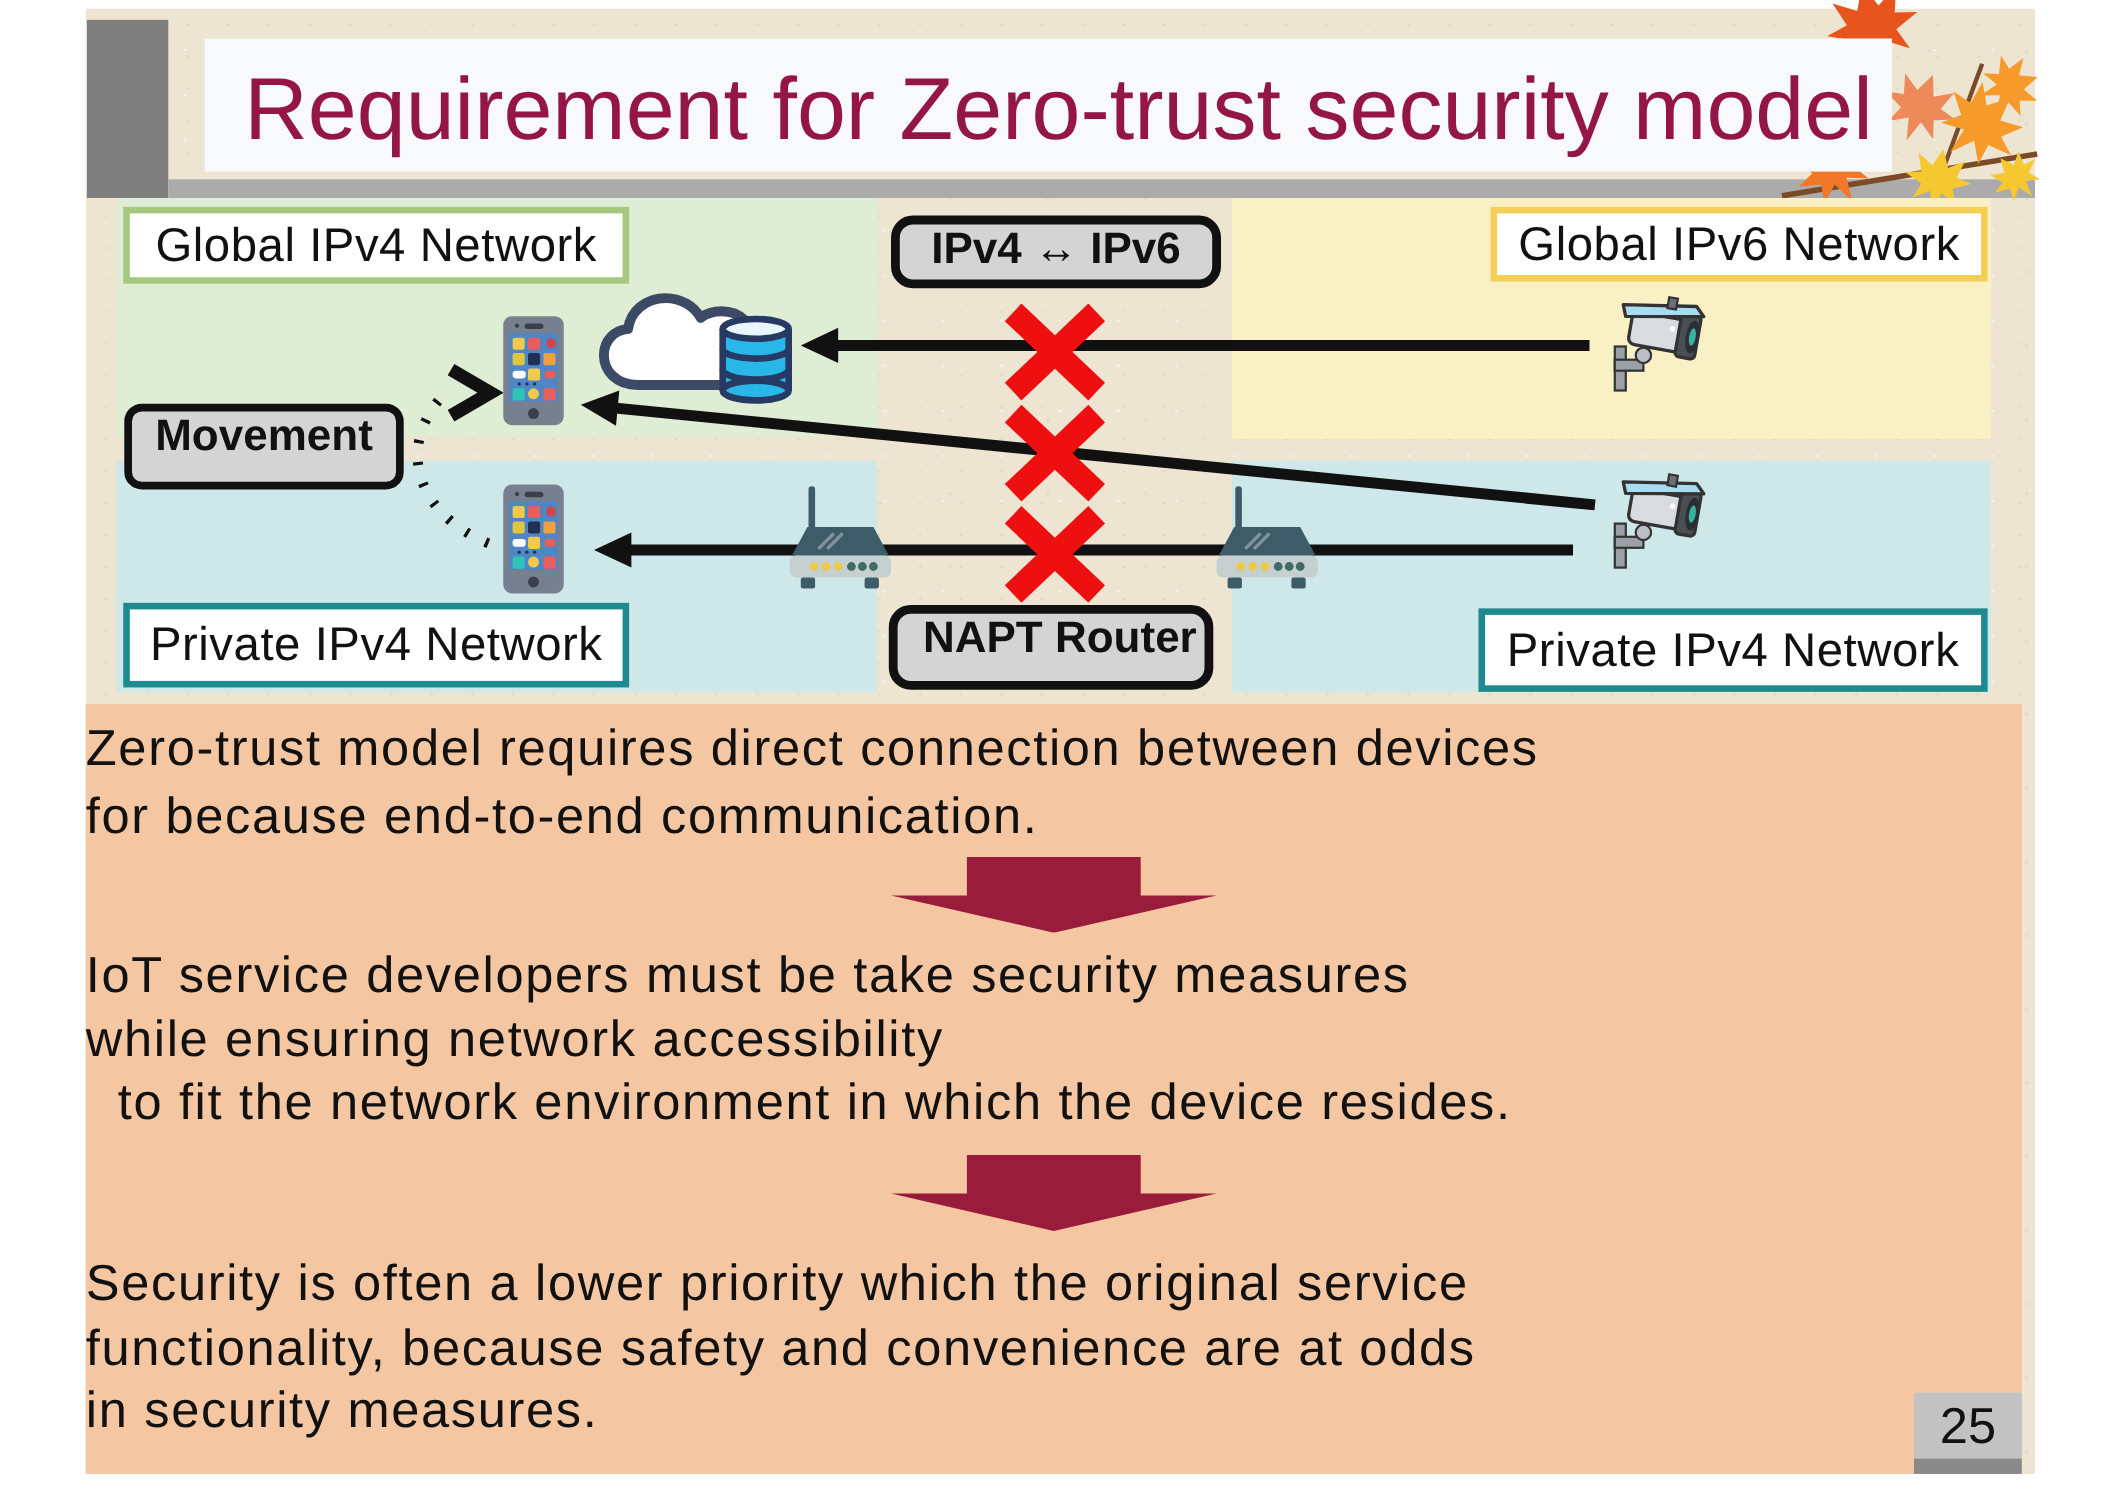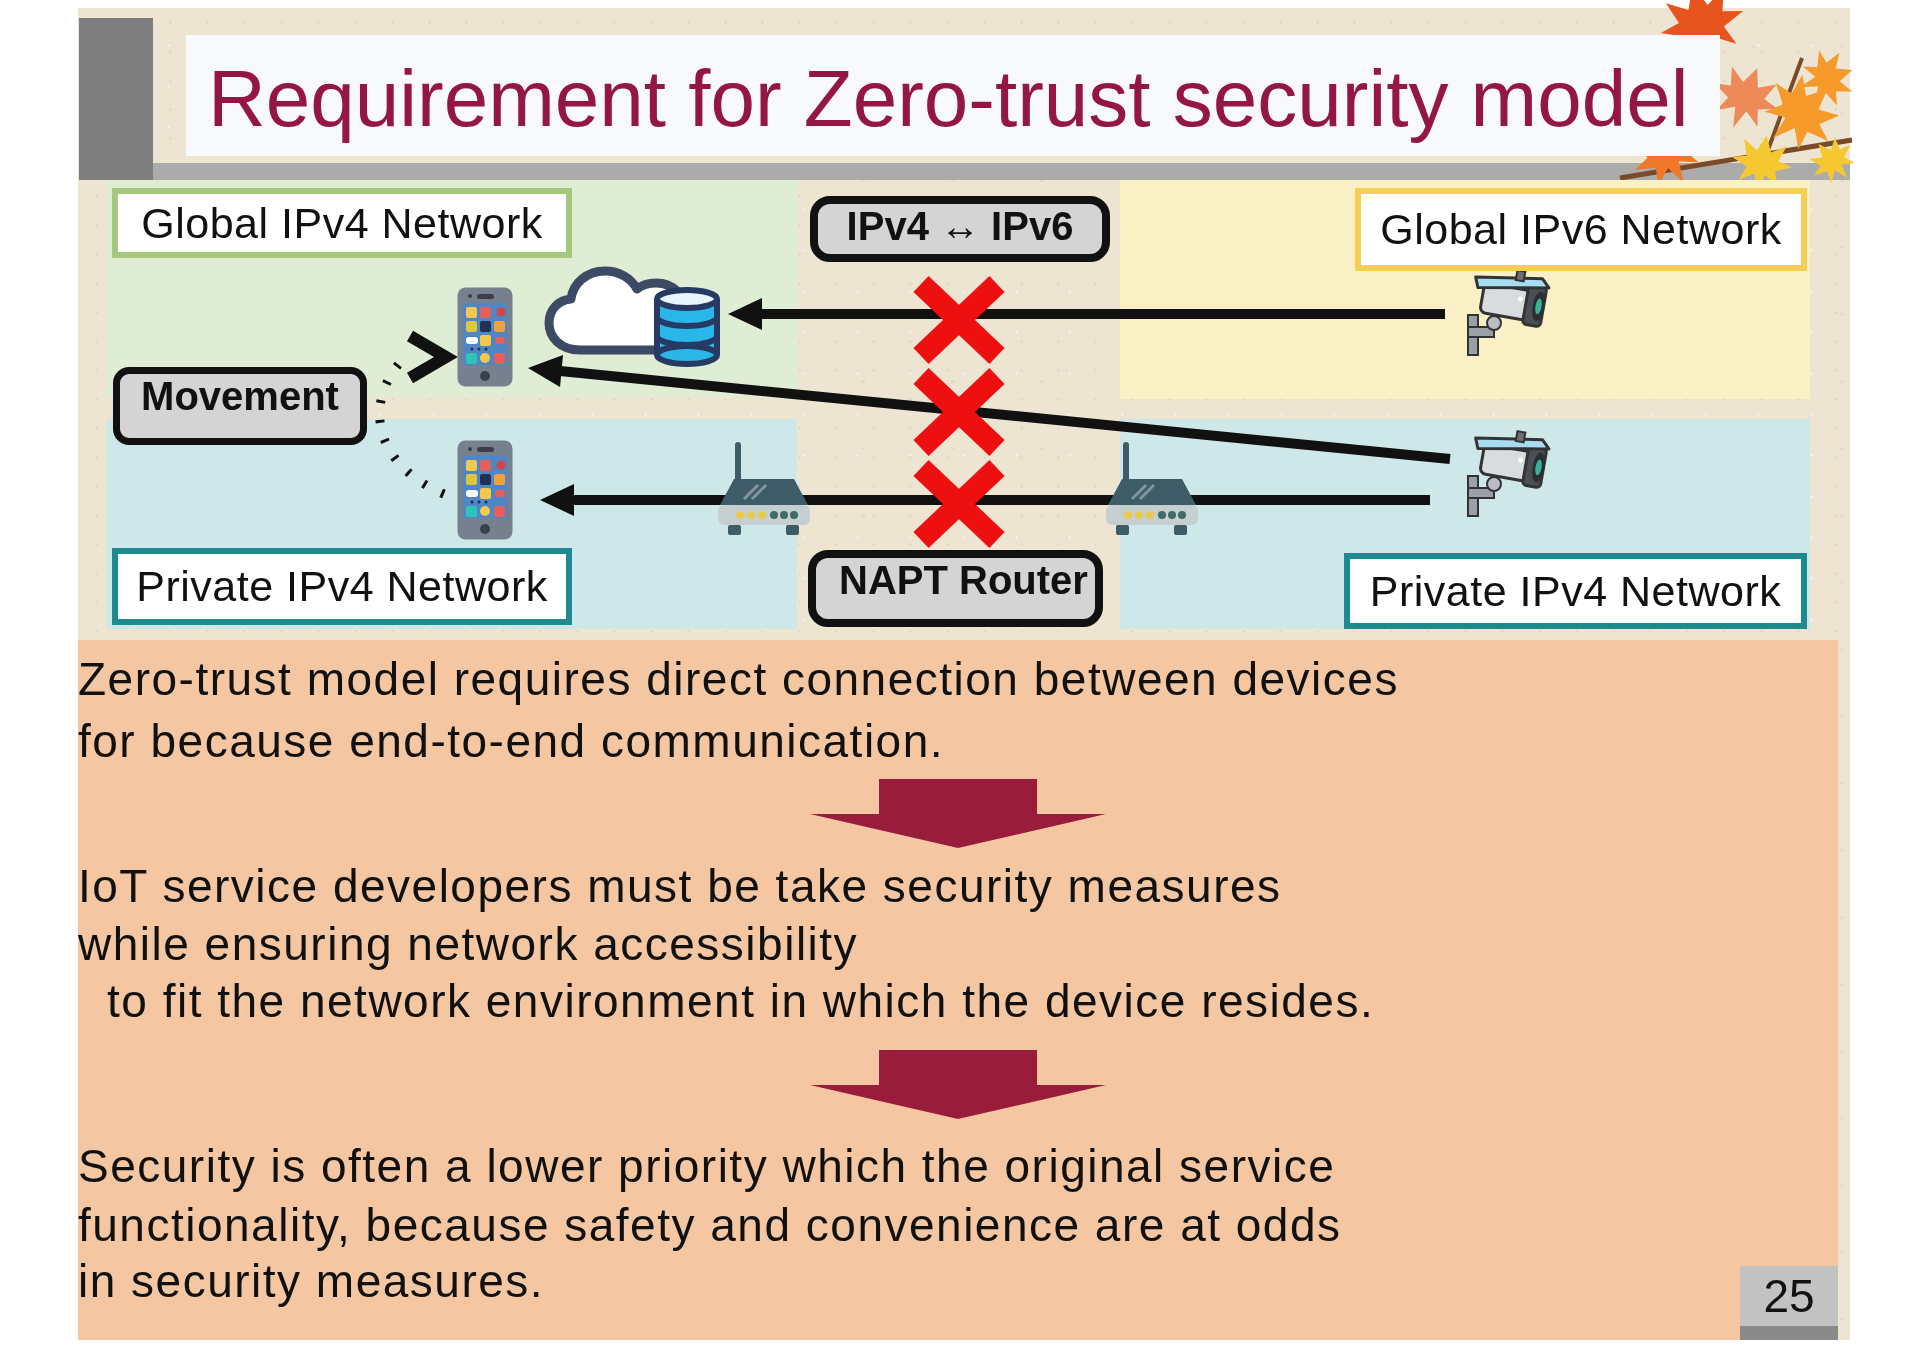--- a/index.html
+++ b/index.html
@@ -11,32 +11,32 @@
     background-image:
       radial-gradient(rgba(172,152,114,.16) 1.5px, transparent 1.6px),
       radial-gradient(rgba(255,255,255,.55) 1.5px, transparent 1.6px),
       radial-gradient(rgba(160,140,100,.10) 2px, transparent 2.1px);
     background-size:37px 29px,53px 41px,89px 67px;
     background-position:0 0,11px 17px,29px 5px;}
   .gray-bar{left:79px;top:18px;width:74px;height:162px;background:#7F7F7F;}
   .gray-line{left:153px;top:163px;width:1697px;height:17px;background:#ABABAB;}
   .title-box{left:186px;top:35px;width:1534px;height:121px;background:#F7F9FB;
     display:flex;align-items:center;}
-  .title-text{font-size:80px;color:#941647;padding-left:22px;white-space:nowrap;letter-spacing:0px;padding-top:6px;}
+  .title-text{font-size:80px;color:#941647;padding-left:36px;white-space:nowrap;letter-spacing:0px;padding-top:6px;}
   
   .area{position:absolute;}
   .area-green{left:106px;top:180px;width:691px;height:217px;background:#DFEDD5;}
   .area-blue-left{left:106px;top:419px;width:691px;height:210px;background:#CEE8EA;}
   .area-yellow{left:1120px;top:180px;width:690px;height:219px;background:#FAF0C6;}
   .area-blue-right{left:1120px;top:419px;width:690px;height:210px;background:#CEE8EA;}
   
   .net-label{position:absolute;background:#ffffff;display:flex;align-items:center;justify-content:center;
     font-size:43px;letter-spacing:.5px;box-sizing:border-box;white-space:nowrap;}
   .lbl-gipv4{left:112px;top:188px;width:460px;height:70px;border:6px solid #A5C87E;}
-  .lbl-gipv6{left:1355px;top:188px;width:452px;height:83px;border:6px solid #F5CE56;}
+  .lbl-gipv6{left:1355px;top:188px;width:452px;height:68px;border:6px solid #F5CE56;}
   .lbl-pl{left:112px;top:548px;width:460px;height:77px;border:6px solid #1E898E;}
   .lbl-pr{left:1344px;top:553px;width:463px;height:76px;border:6px solid #1E898E;}
   .tag{position:absolute;background:#D4D4D4;border:8px solid #111;border-radius:20px;
     display:flex;justify-content:center;font-weight:bold;font-size:40px;
     box-sizing:border-box;white-space:nowrap;}
   .tag-ipv46{left:810px;top:196px;width:300px;height:66px;}
   .tag-move{left:113px;top:367px;width:254px;height:78px;border-width:7px;border-radius:16px;}
   .tag-napt{left:808px;top:550px;width:295px;height:77px;padding-left:16px;}
   
   .panel{left:78px;top:640px;width:1760px;height:700px;background:#F4C7A2;}

